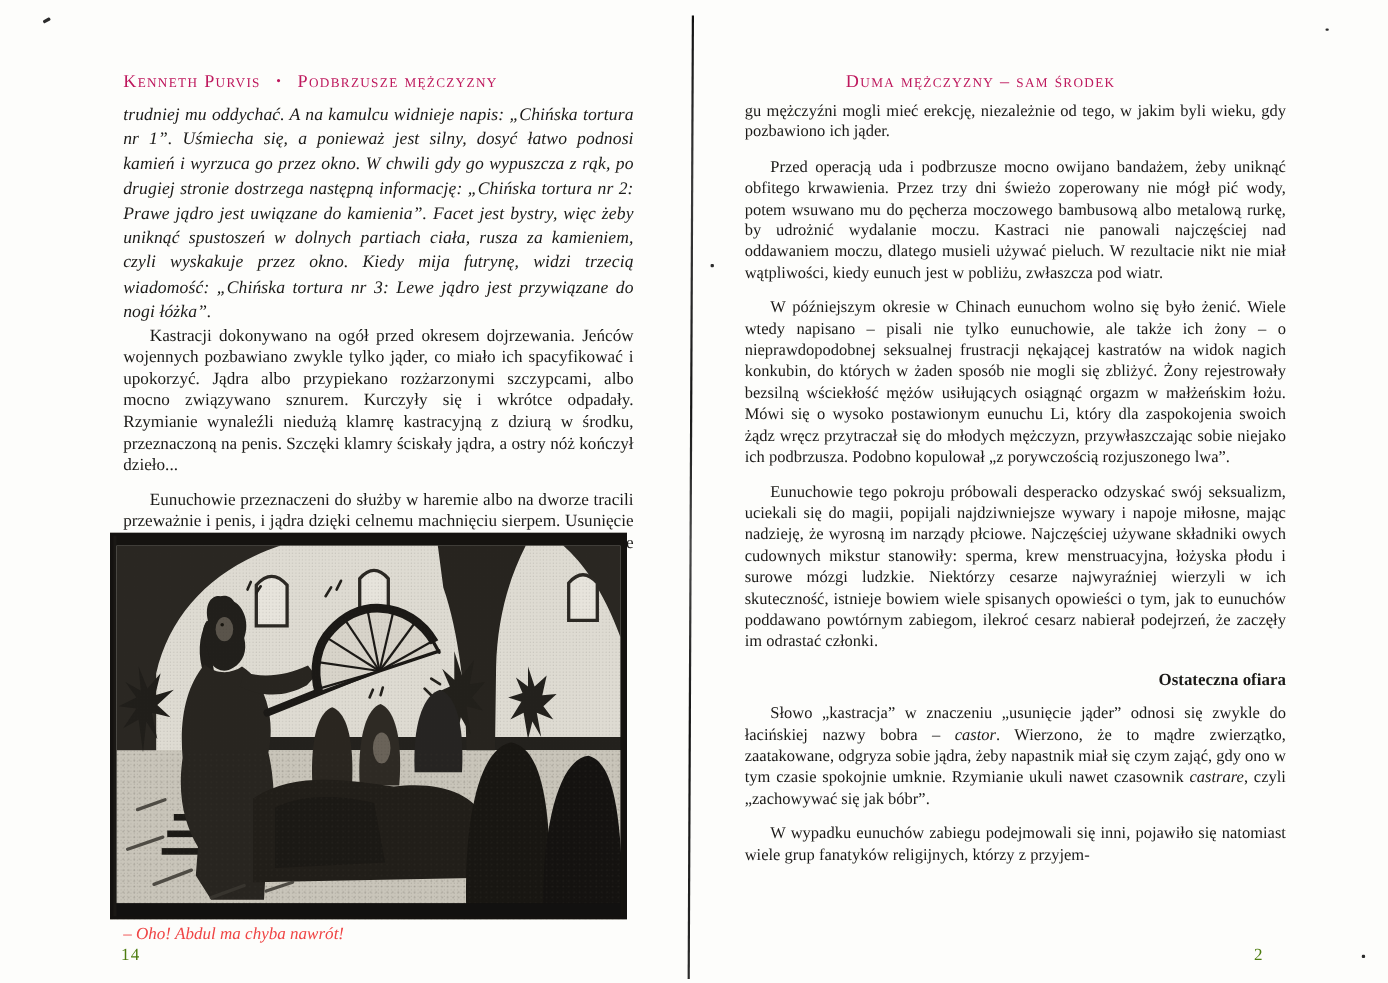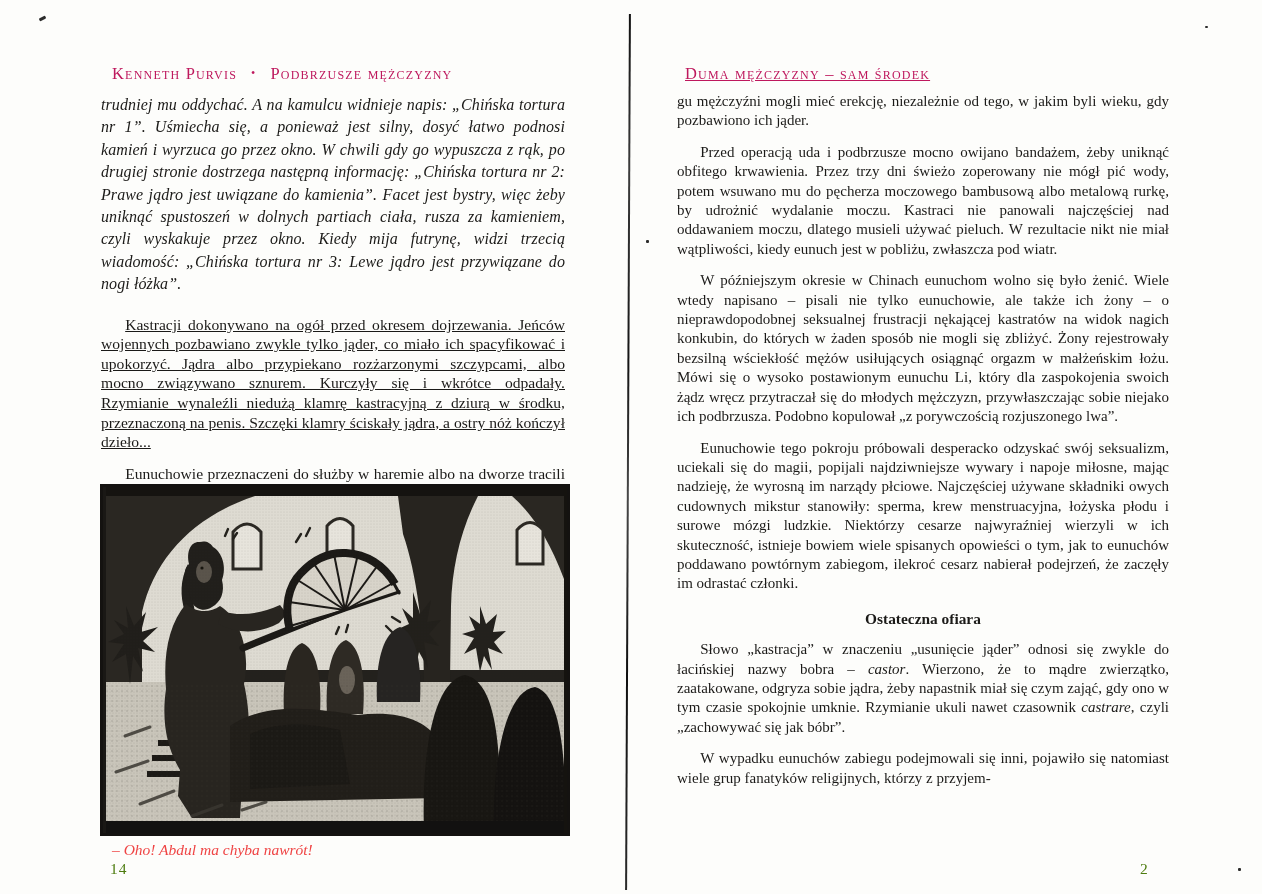--- a/index.html
+++ b/index.html
@@ -19,31 +19,31 @@
   .speck{position:absolute;background:#2c2c2c;border-radius:1px;}
 
   
   .running-head{
     position:absolute;top:52px;
     font-size:16.5px;letter-spacing:1.2px;
     font-variant:small-caps;white-space:nowrap;color:#be185d;margin-top:12px;
   }
   .running-head .bullet{font-variant:normal;font-size:12px;vertical-align:2px;padding:0 14px;}
   .rh-left{left:112px;}
-  .rh-right{left:685px;width:491px;text-align:left;text-decoration:underline;}
+  .rh-right{left:646px;width:491px;text-align:center;}
 
   
   .col{position:absolute;text-align:justify;}
-  .col-left{left:101px;top:94px;width:464px;font-size:15.6px;line-height:19.6px;}
+  .col-left{left:112px;top:94px;width:464px;font-size:15.6px;line-height:19.6px;}
   .col-right{left:677px;top:92px;width:492px;font-size:15px;line-height:19.4px;font-family:Liberation Serif, serif;}
   p{margin:0;}
   .quote{font-style:italic;font-size:16px;line-height:22.4px;letter-spacing:.1px;}
   .indent{text-indent:1.55em;margin-top:12px;}
-  .gap-top{margin-top:19px;text-decoration:underline;}
-  .section-heading{font-weight:bold;margin:15px 0 11px;text-align:center;font-size:15.4px;}
+  .gap-top{margin-top:0;}
+  .section-heading{font-weight:bold;margin:15px 0 11px;text-align:right;font-size:15.4px;}
   em{font-style:italic;}
 
   
   .figure{position:absolute;left:100px;top:484px;width:470px;height:352px;}
   .figure svg{display:block;width:470px;height:352px;}
   .caption{
     position:absolute;left:112px;top:841px;font-style:italic;
     font-size:15.5px;color:#ef4444;
   }
   .pagenum{position:absolute;font-size:15.5px;letter-spacing:1px;color:#4d7c0f;}

